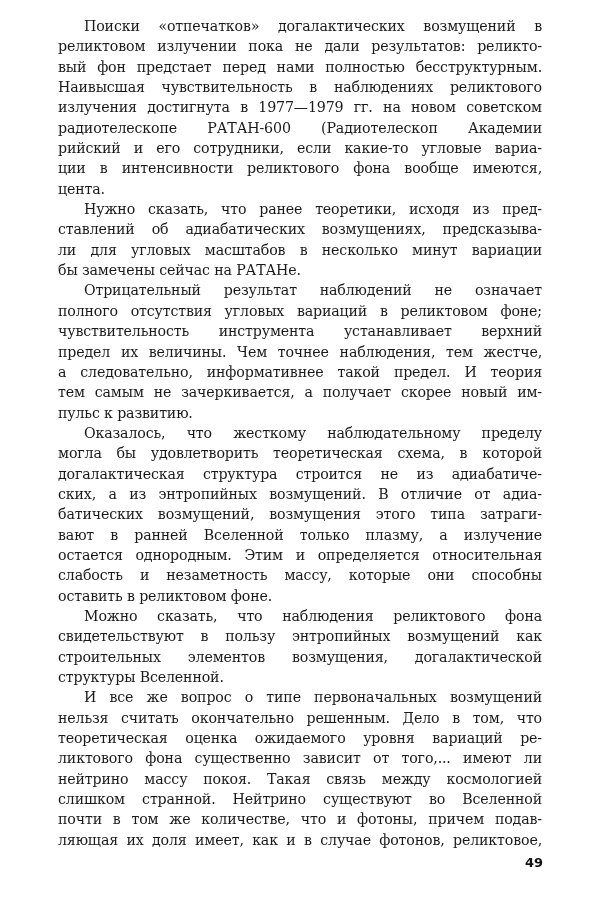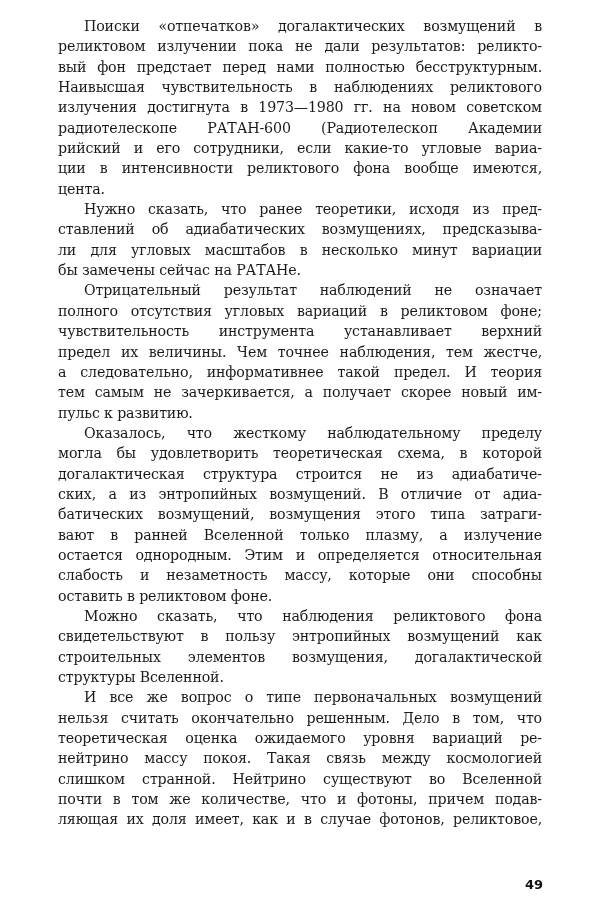--- a/index.html
+++ b/index.html
@@ -10,35 +10,35 @@
     font-size: 14.2px; color: #1a1a1a;
   }
   .line {
     display: block; height: 20.35px; line-height: 20.35px;
     white-space: nowrap; text-align: justify; text-align-last: justify;
     letter-spacing: -0.15px;
   }
   .line.indent { padding-left: 26px; }
   .line.last { text-align-last: left; }
   .pagenum {
-    position: absolute; left: 525px; top: 877px;
+    position: absolute; left: 525px; top: 855px;
     font-family: "DejaVu Sans", sans-serif; font-weight: bold;
     font-size: 13px; color: #111;
   }
 </style>
 </head>
 <body>
 
 <div class="page">
   <div>
     <span class="line indent">Поиски «отпечатков» догалактических возмущений в</span>
     <span class="line">реликтовом излучении пока не дали результатов: реликто-</span>
     <span class="line">вый фон предстает перед нами полностью бесструктурным.</span>
     <span class="line">Наивысшая чувствительность в наблюдениях реликтового</span>
-    <span class="line">излучения достигнута в 1973—1980 гг. на новом советском</span>
+    <span class="line">излучения достигнута в 1977—1979 гг. на новом советском</span>
     <span class="line">радиотелескопе РАТАН-600 (Радиотелескоп Академии</span>
     <span class="line">рийский и его сотрудники, если какие-то угловые вариа-</span>
     <span class="line">ции в интенсивности реликтового фона вообще имеются,</span>
     <span class="line last">цента.</span>
   </div>
   <div>
     <span class="line indent">Нужно сказать, что ранее теоретики, исходя из пред-</span>
     <span class="line">ставлений об адиабатических возмущениях, предсказыва-</span>
     <span class="line">ли для угловых масштабов в несколько минут вариации</span>
     <span class="line last">бы замечены сейчас на РАТАНе.</span>
@@ -66,20 +66,21 @@
   <div>
     <span class="line indent">Можно сказать, что наблюдения реликтового фона</span>
     <span class="line">свидетельствуют в пользу энтропийных возмущений как</span>
     <span class="line">строительных элементов возмущения, догалактической</span>
     <span class="line last">структуры Вселенной.</span>
   </div>
   <div>
     <span class="line indent">И все же вопрос о типе первоначальных возмущений</span>
     <span class="line">нельзя считать окончательно решенным. Дело в том, что</span>
     <span class="line">теоретическая оценка ожидаемого уровня вариаций ре-</span>
+    <span class="line">ликтового фона существенно зависит от того,... имеют ли</span>
     <span class="line">нейтрино массу покоя. Такая связь между космологией</span>
     <span class="line">слишком странной. Нейтрино существуют во Вселенной</span>
     <span class="line">почти в том же количестве, что и фотоны, причем подав-</span>
     <span class="line">ляющая их доля имеет, как и в случае фотонов, реликтовое,</span>
   </div>
 </div>
 
 <div class="pagenum">49</div>
 
 </body></html>

